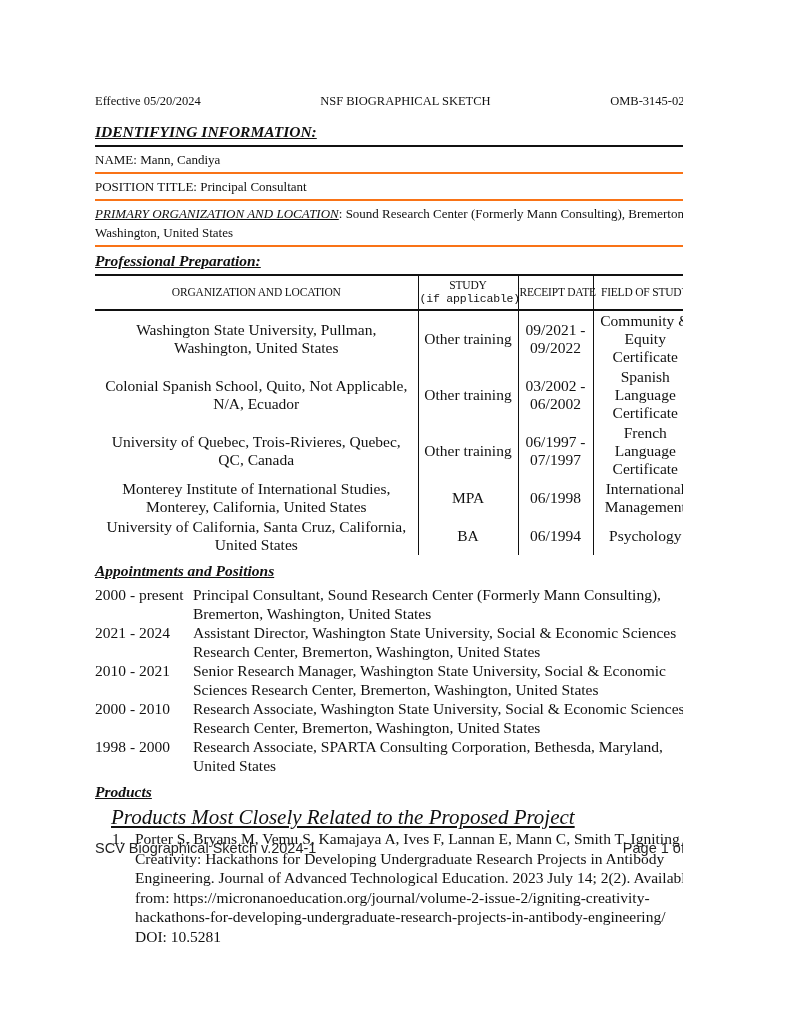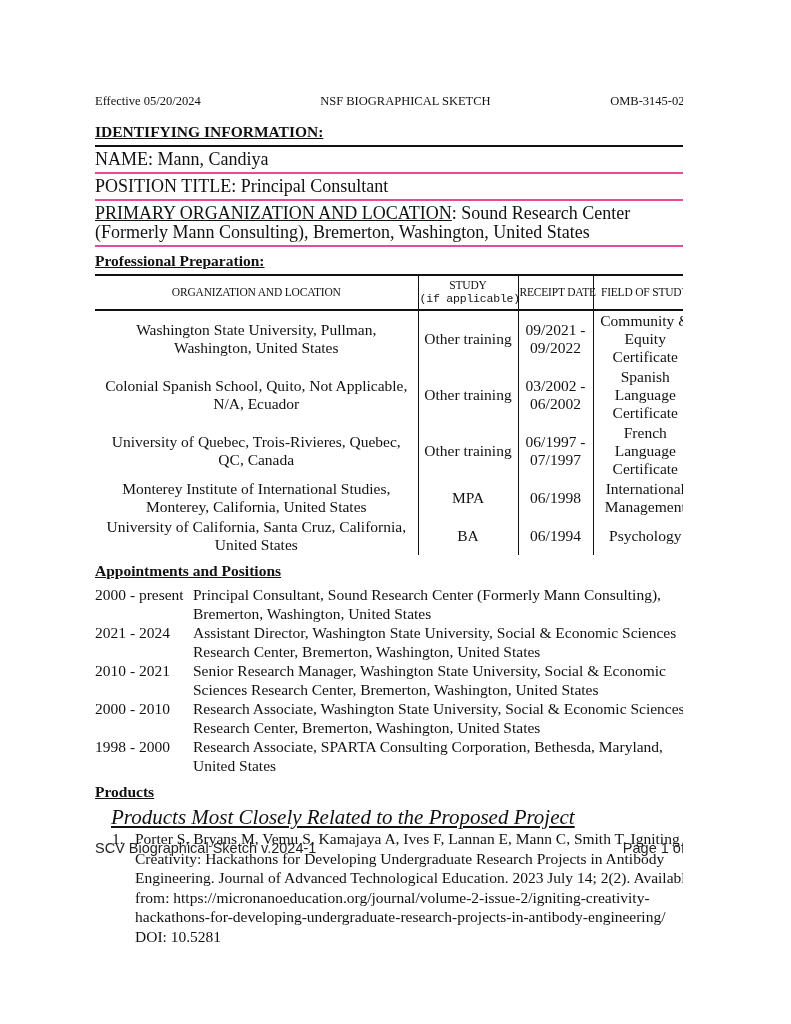--- a/index.html
+++ b/index.html
@@ -19,37 +19,37 @@
     width: 602px;
   }
   .doc-header {
     display: flex;
     justify-content: space-between;
     align-items: baseline;
     font-size: 12.5px;
     line-height: 14px;
     margin-bottom: 15px;
   }
-  .u { text-decoration: underline; }
+  .u { text-decoration: underline; font-style: italic; }
   .i { font-style: italic; }
 
   .sec-heading {
     font-size: 15.5px;
     font-weight: bold;
     line-height: 18px;
   }
   .id-heading {
     border-bottom: 2px solid #111;
     padding-bottom: 4px;
   }
   .id-row {
-    font-size: 18px;
+    font-size: 13px;
     line-height: 19px;
     padding: 3px 0 3px 0;
-    border-bottom: 2px solid #ec4899;
+    border-bottom: 2px solid #f97316;
   }
 
   .prep-heading { margin: 5px 0 4px 0; }
 
   table.prep {
     width: 602px;
     border-collapse: collapse;
     table-layout: fixed;
     border-top: 2px solid #111;
     font-size: 15.5px;

